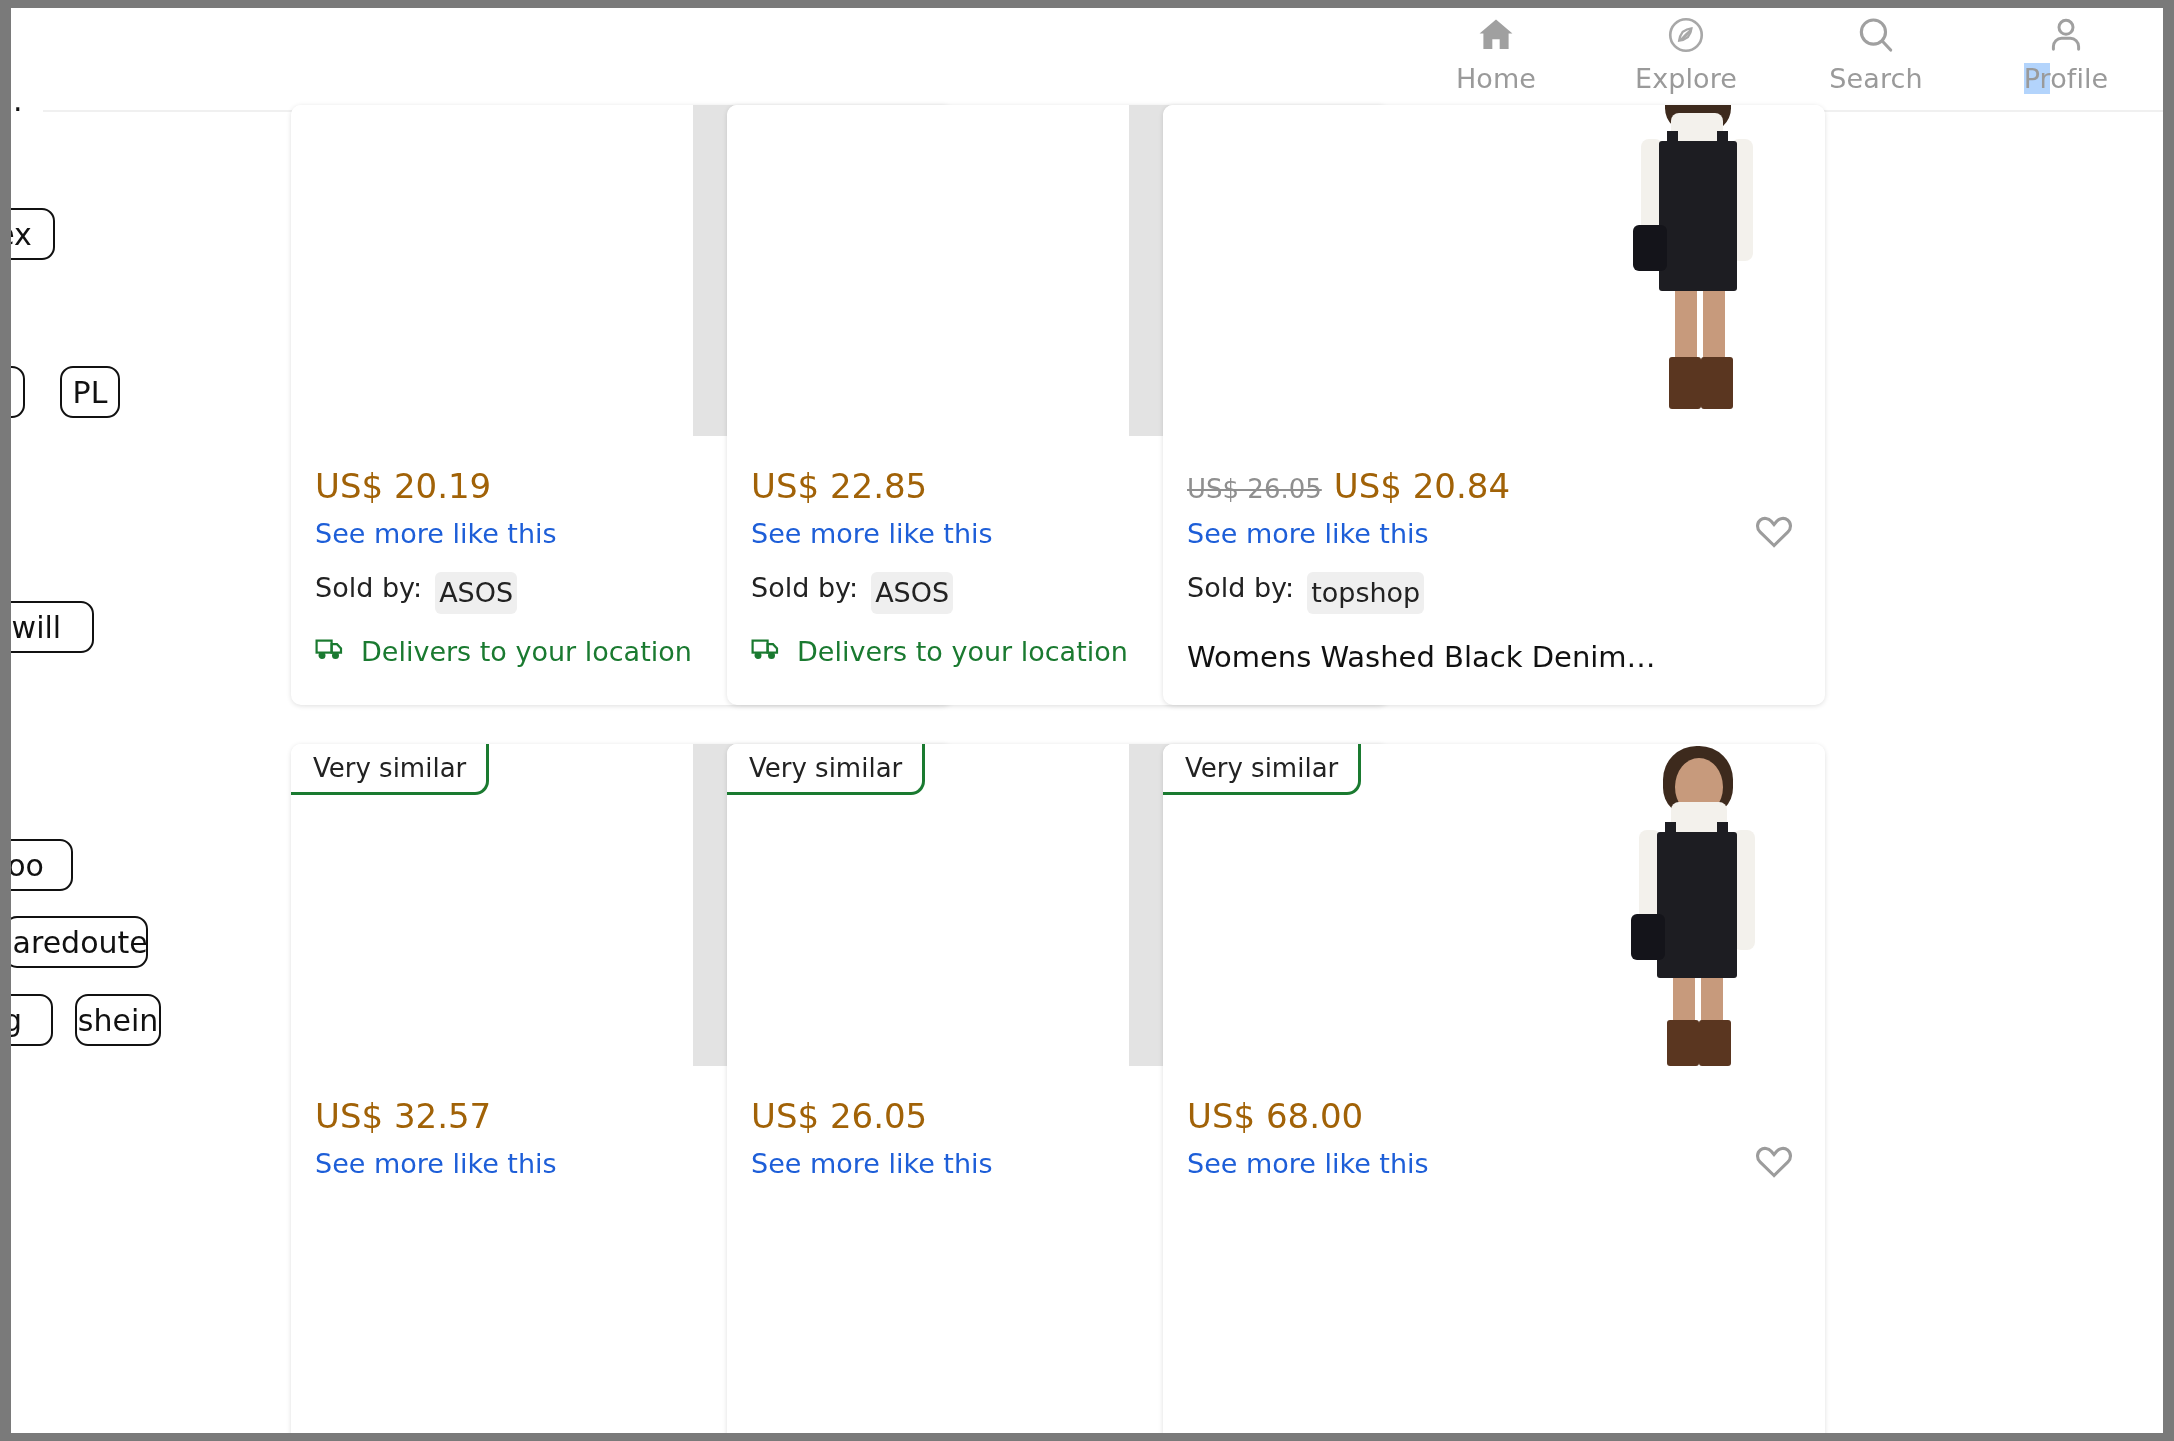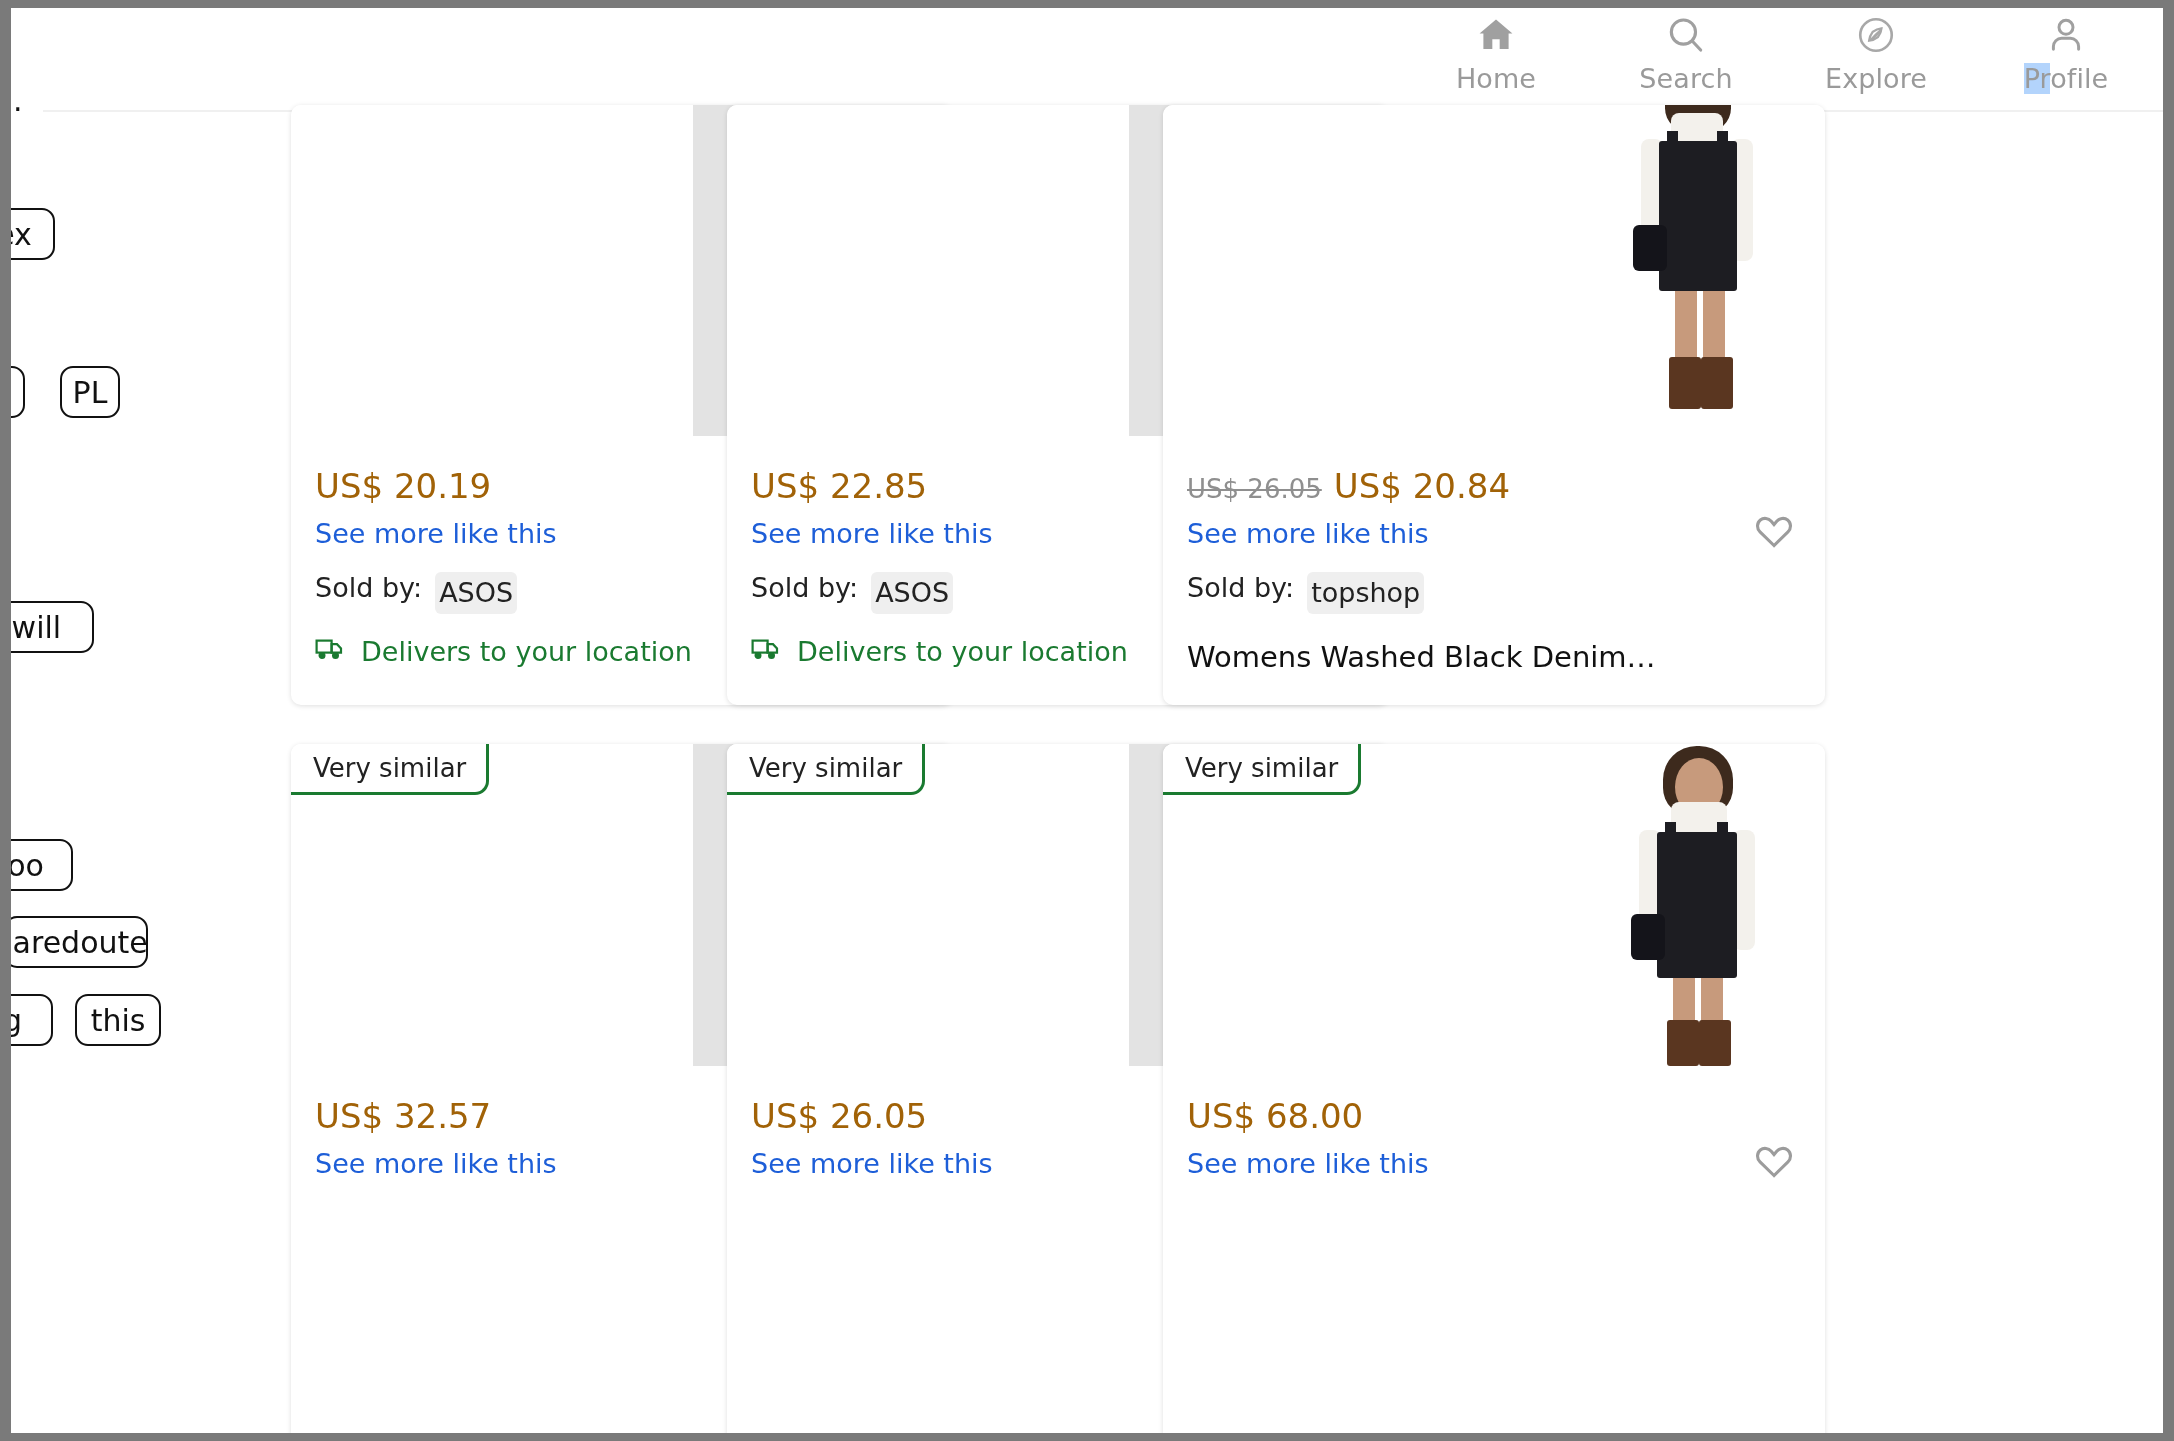--- a/index.html
+++ b/index.html
@@ -255,43 +255,43 @@
         <span class="nav-icon">
           <svg width="42" height="42" viewBox="0 0 24 24" fill="#a0a0a0">
             <path d="M12 3.2 2.6 11.1h2.2V20h5.1v-5.6h4.2V20h5.1v-8.9h2.2z"></path>
           </svg>
         </span>
         <span class="nav-label">Home</span>
       </div>
 
       <div class="nav-item">
         <span class="nav-icon">
-          <svg width="44" height="44" viewBox="0 0 24 24" fill="none" stroke="#a0a0a0" stroke-width="1.7" stroke-linecap="round">
-            <circle cx="10.6" cy="10.4" r="6.6"></circle>
-            <path d="M15.4 15.3 20 20.2"></path>
-          </svg>
-        </span>
-        <span class="nav-label">Search</span>
-      </div>
-
-      <div class="nav-item">
-        <span class="nav-icon">
           <svg width="42" height="42" viewBox="0 0 24 24" fill="none" stroke="#a8a8a8" stroke-width="1.5">
             <circle cx="12" cy="12" r="9"></circle>
             <path d="M14.6 9.4 9.4 14.6 9.4 9.4z" fill="#a8a8a8" stroke="none" opacity=".0"></path>
             <path d="M14.8 9.2 12 12.2 9.2 14.8 12 11.8z"></path>
             <path d="M14.8 9.2c-1.4 1.9-2.3 3.7-2.8 5.6-1.9.5-3.7 1.4-5.6 2.8" opacity="0"></path>
             <path d="M14.9 9.1c-.2 2.1-1 4-2.3 5.7-1.7 1.3-3.6 2.1-5.7 2.3.2-2.1 1-4 2.3-5.7 1.7-1.3 3.6-2.1 5.7-2.3z" transform="translate(.6 -1.2) scale(.88) translate(1.6 1.6)"></path>
           </svg>
         </span>
         <span class="nav-label">Explore</span>
       </div>
 
       <div class="nav-item">
         <span class="nav-icon">
+          <svg width="44" height="44" viewBox="0 0 24 24" fill="none" stroke="#a0a0a0" stroke-width="1.7" stroke-linecap="round">
+            <circle cx="10.6" cy="10.4" r="6.6"></circle>
+            <path d="M15.4 15.3 20 20.2"></path>
+          </svg>
+        </span>
+        <span class="nav-label">Search</span>
+      </div>
+
+      <div class="nav-item">
+        <span class="nav-icon">
           <svg width="42" height="42" viewBox="0 0 24 24" fill="none" stroke="#a0a0a0" stroke-width="1.7" stroke-linecap="round">
             <circle cx="12" cy="7.6" r="4"></circle>
             <path d="M4.8 20.2v-1.6c0-2.6 2.1-4.7 4.7-4.7h5c2.6 0 4.7 2.1 4.7 4.7v1.6"></path>
           </svg>
         </span>
         <span class="nav-label"><span class="sel">Pr</span><span>ofile</span></span>
       </div>
 
     </div>
   </div>
@@ -299,21 +299,21 @@
   <div class="stray-dot">.</div>
 
   <div class="chips-col">
     <div class="chip c1">ex</div>
     <div class="chip c2">L</div>
     <div class="chip c3">PL</div>
     <div class="chip c4">e twill</div>
     <div class="chip c5">hoo</div>
     <div class="chip c6">laredoute</div>
     <div class="chip c7">ng</div>
-    <div class="chip c8">this</div>
+    <div class="chip c8">shein</div>
   </div>
 
   <div class="grid">
 
     <div class="card r1 col1">
       <div class="card-img">
         <div class="photo">
           <div class="fig fig-grey">
             <div class="bg"></div>
             <div class="hair" style="left:86px;  top:-16px; width:92px;  height:96px;"></div>

